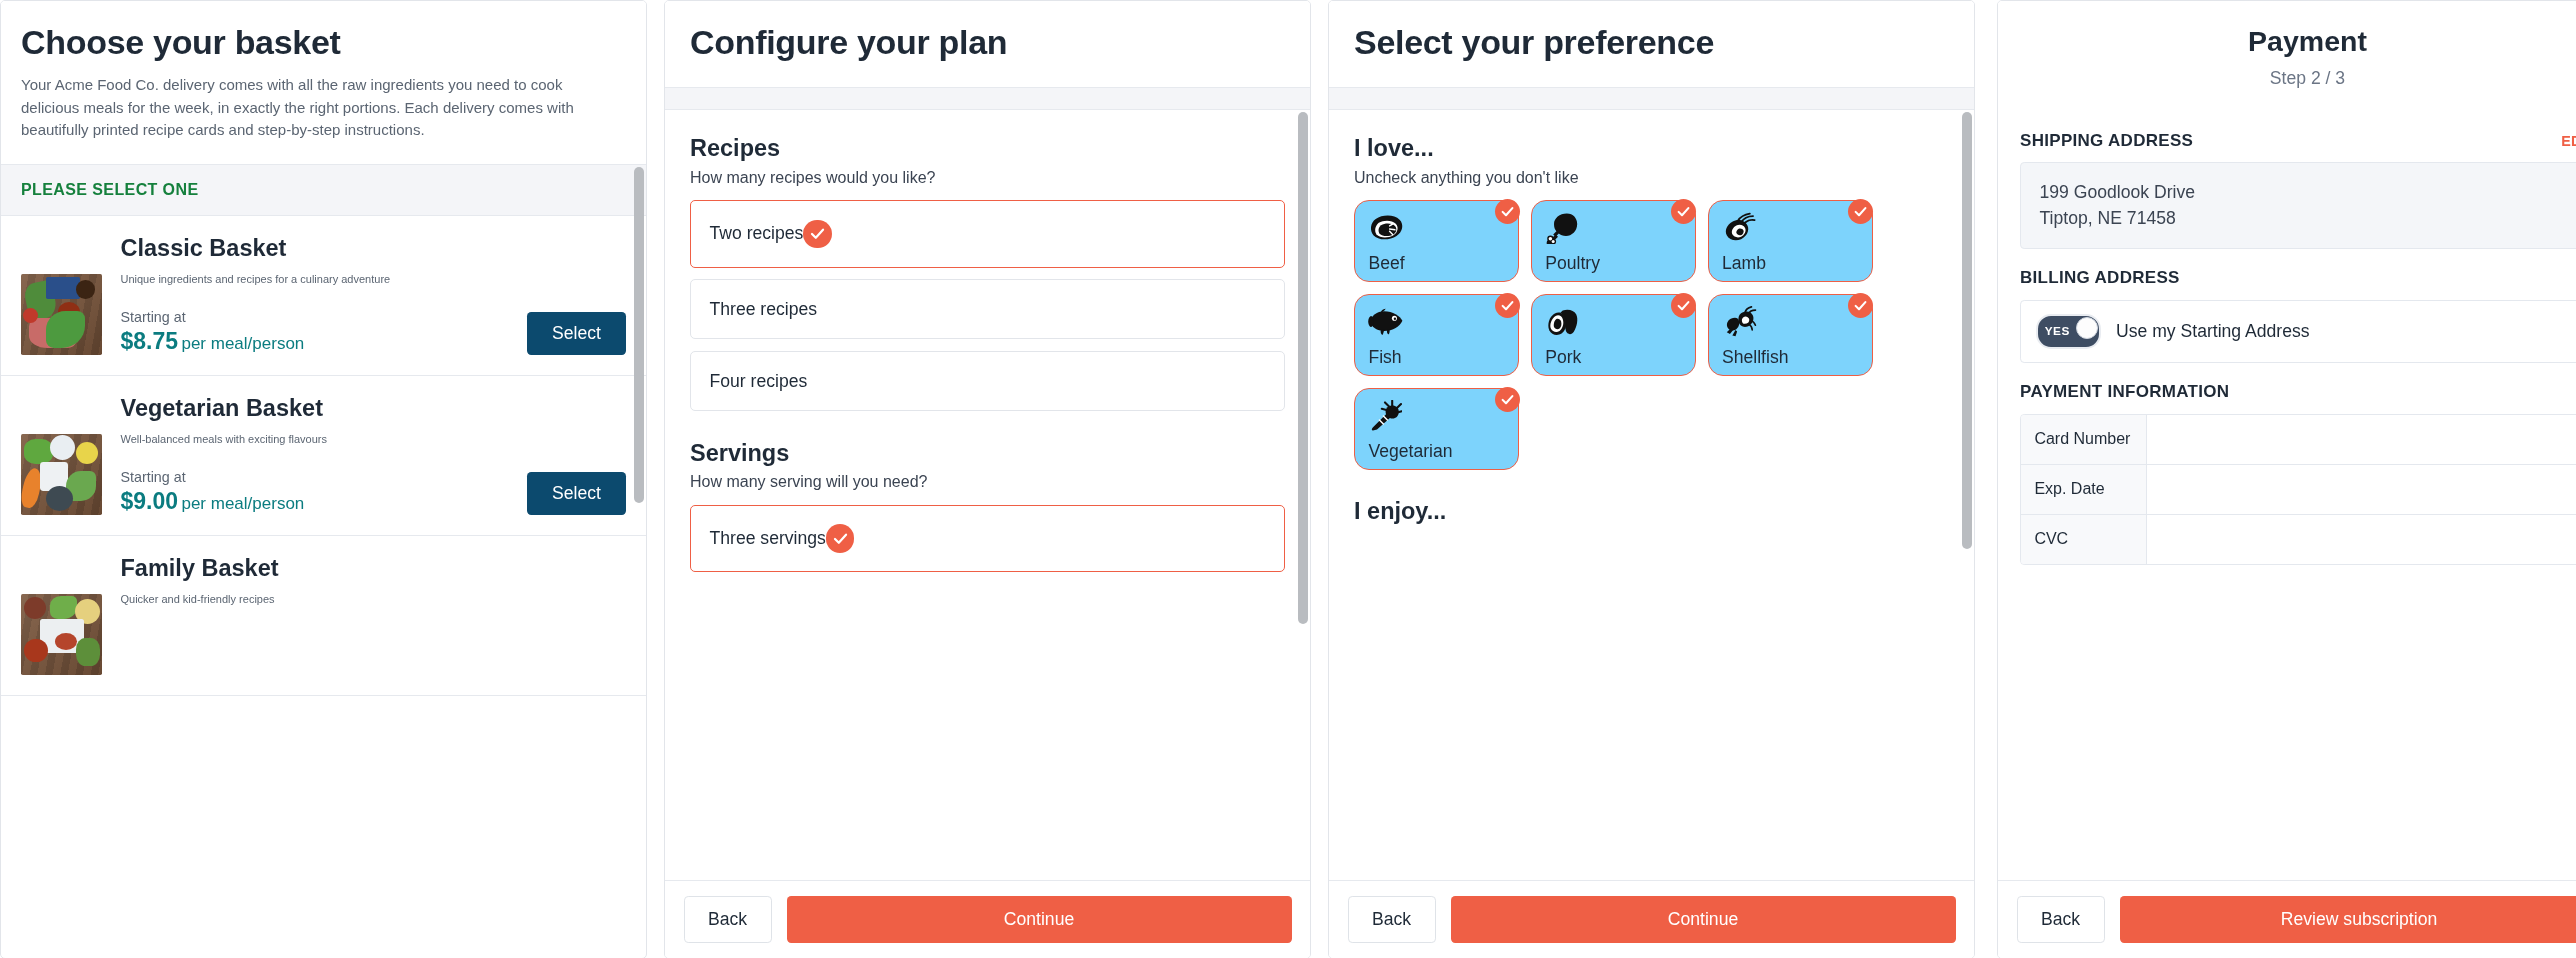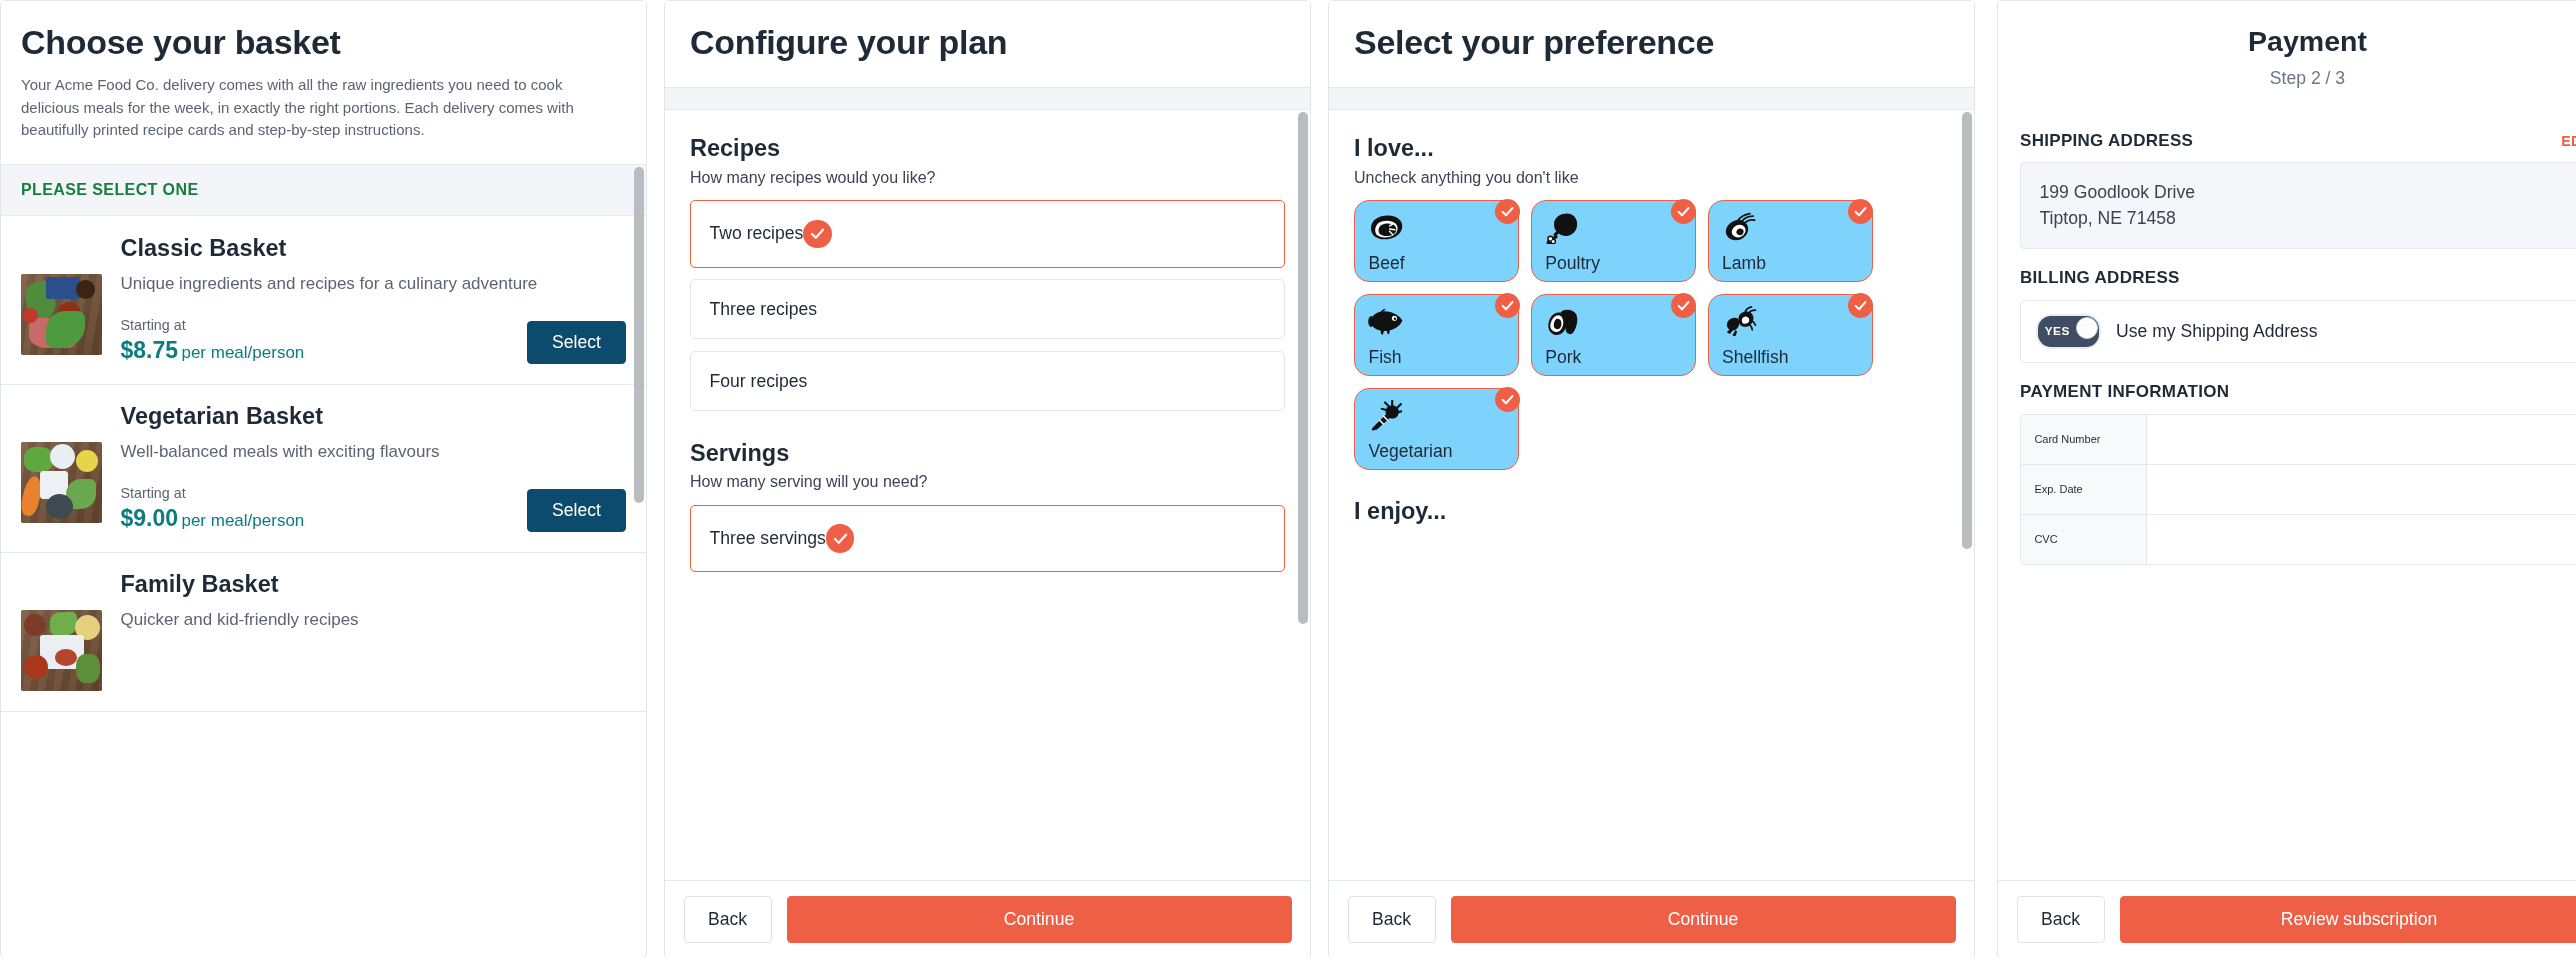--- a/index.html
+++ b/index.html
@@ -151,21 +151,21 @@
   .t3 .g3 { left:54px; top:5px; width:25px; height:25px; background:#e5d07e; border-radius:50%; }
   .t3 .g4 { left:18.5px; top:25px; width:44px; height:34px; background:#eceff1; border-radius:2.5px; }
   .t3 .g5 { left:3.4px; top:45px; width:23.5px; height:23.5px; background:#a8371c; border-radius:50%; }
   .t3 .g6 { left:34px; top:39px; width:22px; height:17px; background:#b5452c; border-radius:50%; }
   .t3 .g7 { left:55px; top:44px; width:23.5px; height:28.5px; background:#5d8f3a; border-radius:40%; }
 
   .basket-main { flex: 1 1 auto; min-width: 0; }
   .basket-name { font-size: 23.5px; font-weight: bold; color: #1f2a37; }
   .basket-desc {
     margin-top: 10px;
-    font-size: 17px;
+    font-size: 11px;
     line-height: 1.38;
     color: #5b6572;
   }
   .price-line { margin-top: 22px; display: flex; align-items: flex-end; justify-content: space-between; gap: 13.4px; }
   .price-wrap { }
   .starting-at { font-size: 14.3px; color: #5b6572; }
   .price-row { margin-top: 3.4px; }
   .price-amt { font-size: 23px; font-weight: bold; color: #0b7c80; }
   .price-unit { font-size: 17px; color: #0b7c80; margin-left: 3.4px; }
   .select-btn {
@@ -284,21 +284,21 @@
     border-radius: 4.2px;
     overflow: hidden;
   }
   .pay-tr { display: flex; border-bottom: 0.8px solid #e4e8ee; }
   .pay-tr:last-child { border-bottom: none; }
   .pay-th {
     flex: 0 0 126px;
     background: #f8f9fb;
     border-right: 0.8px solid #e4e8ee;
     padding: 13.4px 13.4px;
-    font-size: 11px;
+    font-size: 16px;
     color: #1f2a37;
     display: flex; align-items: center;
   }
   .pay-td { flex: 1 1 auto; background: #fff; padding: 13.4px 13.4px; min-height: 49px; }
   .pay-input { width: 100%; height: 22px; border: none; outline: none; background: transparent; font-size: 16px; font-family: "Liberation Sans", sans-serif; color: #1f2a37; }
 </style>
 </head>
 <body>
 
 <div class="stage">
@@ -601,21 +601,21 @@
         </div>
 
         <div class="pay-sec-head">
           <span class="pay-sec-title">BILLING ADDRESS</span>
         </div>
         <div class="billing-box">
           <span class="toggle">
             <span class="tg-text">YES</span>
             <span class="knob"></span>
           </span>
-          <span class="billing-label">Use my Shipping Address</span>
+          <span class="billing-label">Use my Starting Address</span>
         </div>
 
         <div class="pay-sec-head">
           <span class="pay-sec-title">PAYMENT INFORMATION</span>
         </div>
         <div class="pay-table">
           <div class="pay-tr">
             <div class="pay-th">Card Number</div>
             <div class="pay-td">
               <input class="pay-input" value="" style="">

